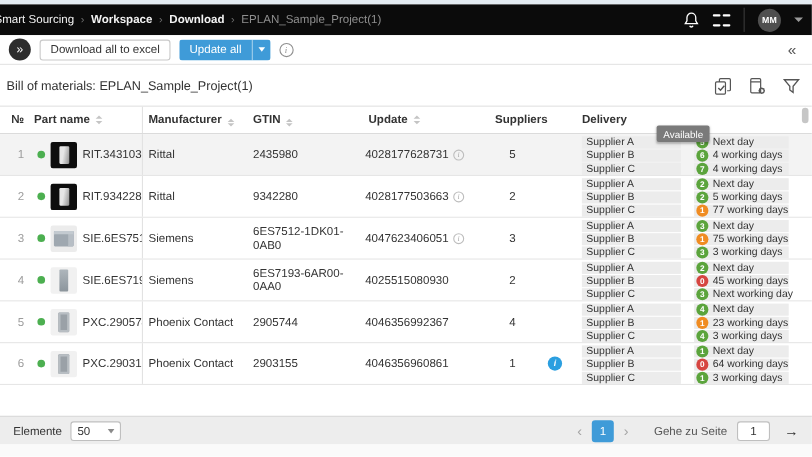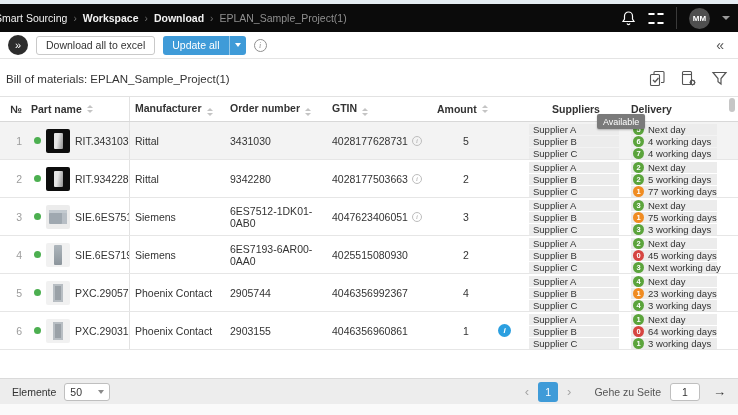--- a/index.html
+++ b/index.html
@@ -214,52 +214,46 @@
           <i class="up"></i>
           <i class="dn"></i>
         </span>
     </span>
     <span class="cell c-man">
       <span>Manufacturer</span><span class="sort">
           <i class="up"></i>
           <i class="dn"></i>
         </span>
     </span>
-    <span class="cell c-ord">
-      <span>Order number</span><span class="sort">
-          <i class="up"></i>
-          <i class="dn"></i>
-        </span>
-    </span>
     <span class="cell c-gtin">
       <span>GTIN</span><span class="sort">
           <i class="up"></i>
           <i class="dn"></i>
         </span>
     </span>
     <span class="cell c-amt">
-      <span>Amount</span>
+      <span>Update</span>
         <span class="sort">
           <i class="up"></i>
           <i class="dn"></i>
         </span>
     </span>
     <span class="cell c-sup">Suppliers</span>
     <span class="cell c-del">Delivery</span>
   </div>
   <div class="tbody">
   <div class="trow highlight">
     <span class="cell c-no">1</span>
     <span class="cell c-part">
       <span class="dot"></span>
       <span class="thumb thumb-enclosure"></span>
       <span class="part-name">RIT.3431030</span>
     </span>
     <span class="cell c-man">Rittal</span>
-    <span class="cell c-ord">3431030</span>
+    <span class="cell c-ord">2435980</span>
     <span class="cell c-gtin gtin-wrap">
       <span>4028177628731</span>
       <span class="gtin-info">i</span>
     </span>
     <span class="cell c-amt">
       <span class="amt-val">5</span>
 
     </span>
     <span class="cell c-sup">
           <div class="sline">Supplier A</div>

